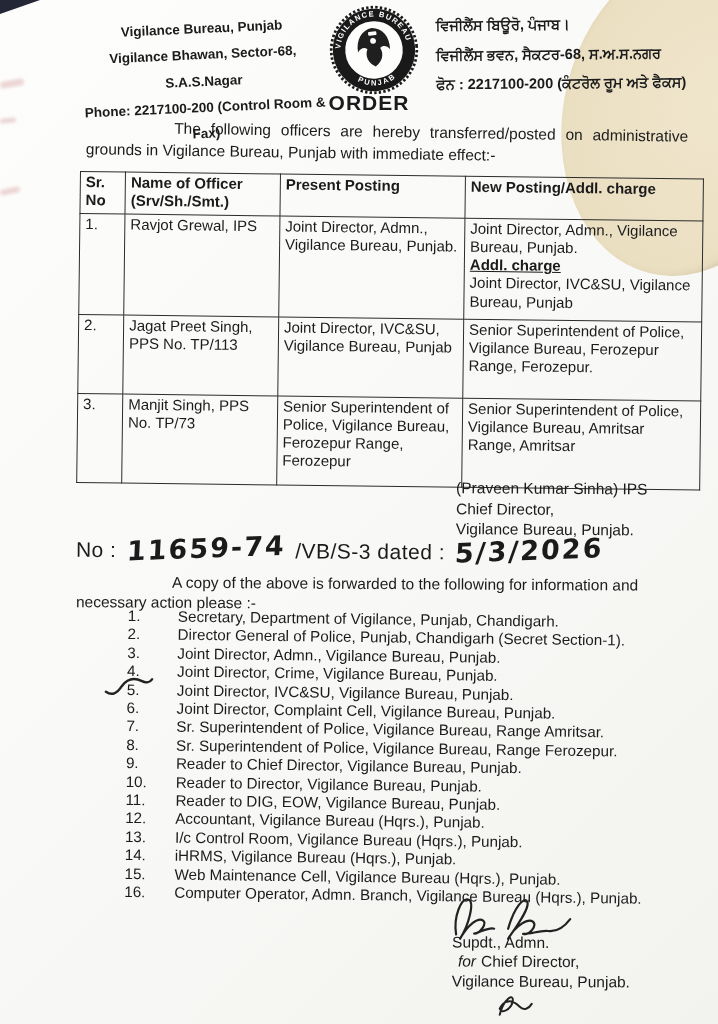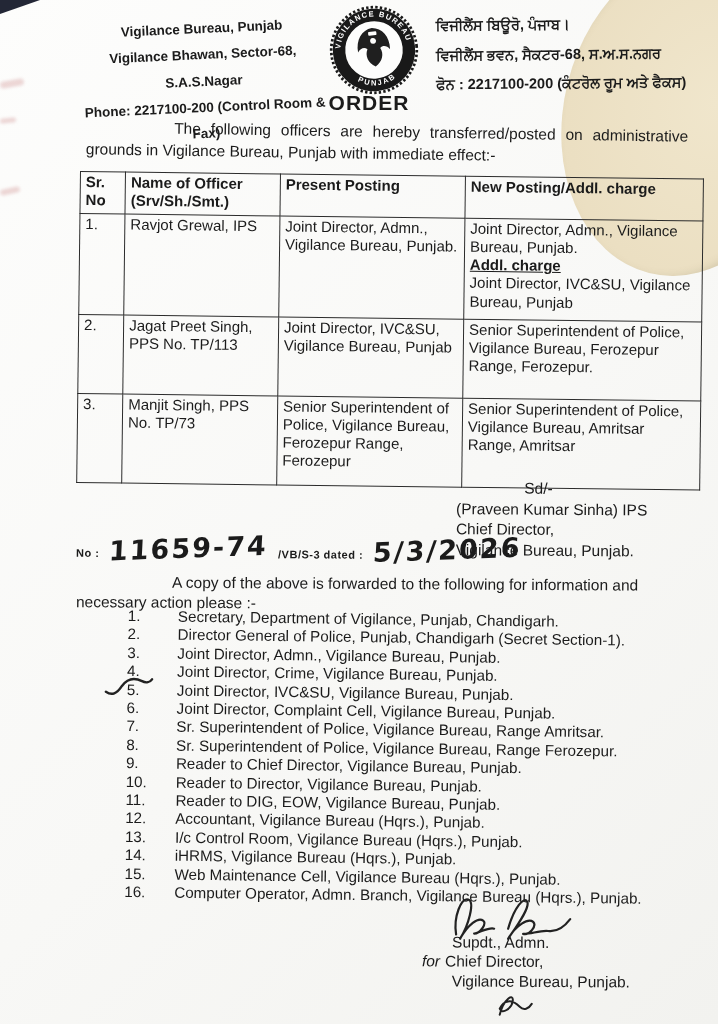--- a/index.html
+++ b/index.html
@@ -51,42 +51,42 @@
   .addl-h { font-weight:bold; text-decoration:underline; }
 
   
   .sd-block { position:absolute; left:456px; top:479px; width:246px;
     font-size:15.5px; line-height:1.33; transform:rotate(0.4deg); }
   .sd-line { margin-left:68px; }
 
   
   .ref-line { position:absolute; left:76px; top:536px; width:640px;
     display:flex; align-items:baseline; gap:10px; transform:rotate(0.4deg); }
-  .printed-bold { font-weight:bold; font-size:11px; letter-spacing:0.5px; }
+  .printed-bold { font-weight:normal; font-size:21px; letter-spacing:0.5px; }
   .handwritten { font-family:"DejaVu Sans", sans-serif; font-size:27px; font-weight:bold;
     letter-spacing:2px; transform:rotate(-2.5deg) skewX(-5deg); line-height:1; }
 
   .forward { position:absolute; left:76px; top:574px; width:600px;
     font-size:15.5px; line-height:1.32; text-indent:96px; transform:rotate(0.35deg); }
 
   
   .dist { position:absolute; left:128px; top:607px; width:572px;
     font-size:15.2px; transform:rotate(0.75deg); transform-origin:left top; }
   .dist-item { display:flex; line-height:18.4px; }
   .dist-num { width:50px; flex:none; }
   .dist-text { flex:1; }
   .tick-overlay { position:absolute; left:-24px; top:68px; width:52px; height:24px; }
 
   
   .foot { position:absolute; left:408px; top:891px; width:290px;
     font-size:15.5px; line-height:1.25; transform:rotate(0.3deg); }
   .sig-scribble { position:absolute; left:38px; top:0; width:130px; height:52px; }
   .f1 { margin-left:44px; padding-top:42px; }
   .f2 { margin-left:14px; }
-  .f2 em { margin-right:5px; }
+  .f2 em { margin-right:5px;margin-left:36px; }
   .f3 { margin-left:44px; }
   .flourish { margin-left:84px; width:44px; height:30px; display:block; }
 
   svg .ink { stroke:#222; fill:none; stroke-linecap:round; stroke-linejoin:round; }
 </style>
 </head>
 <body>
 
 <div class="paper"></div>
 <div class="corner-mark-tl"></div>
@@ -158,21 +158,20 @@
   <tr class="row3">
     <td>3.</td>
     <td>Manjit Singh, PPS No. TP/73</td>
     <td>Senior Superintendent of Police, Vigilance Bureau, Ferozepur Range, Ferozepur</td>
     <td>Senior Superintendent of Police, Vigilance Bureau, Amritsar Range, Amritsar</td>
   </tr>
 </tbody>
   </table>
 
 <div class="sd-block">
-  <div class="sd-line">Sd/-</div>
   <div>(Praveen Kumar Sinha) IPS</div>
   <div>Chief Director,</div>
   <div>Vigilance Bureau, Punjab.</div>
 </div>
 
 <div class="ref-line">
   <span class="printed-bold">No :</span>
   <span class="handwritten">11659-74</span>
   <span class="printed-bold">/VB/S-3 dated :</span>
   <span class="handwritten">5/3/2026</span>

